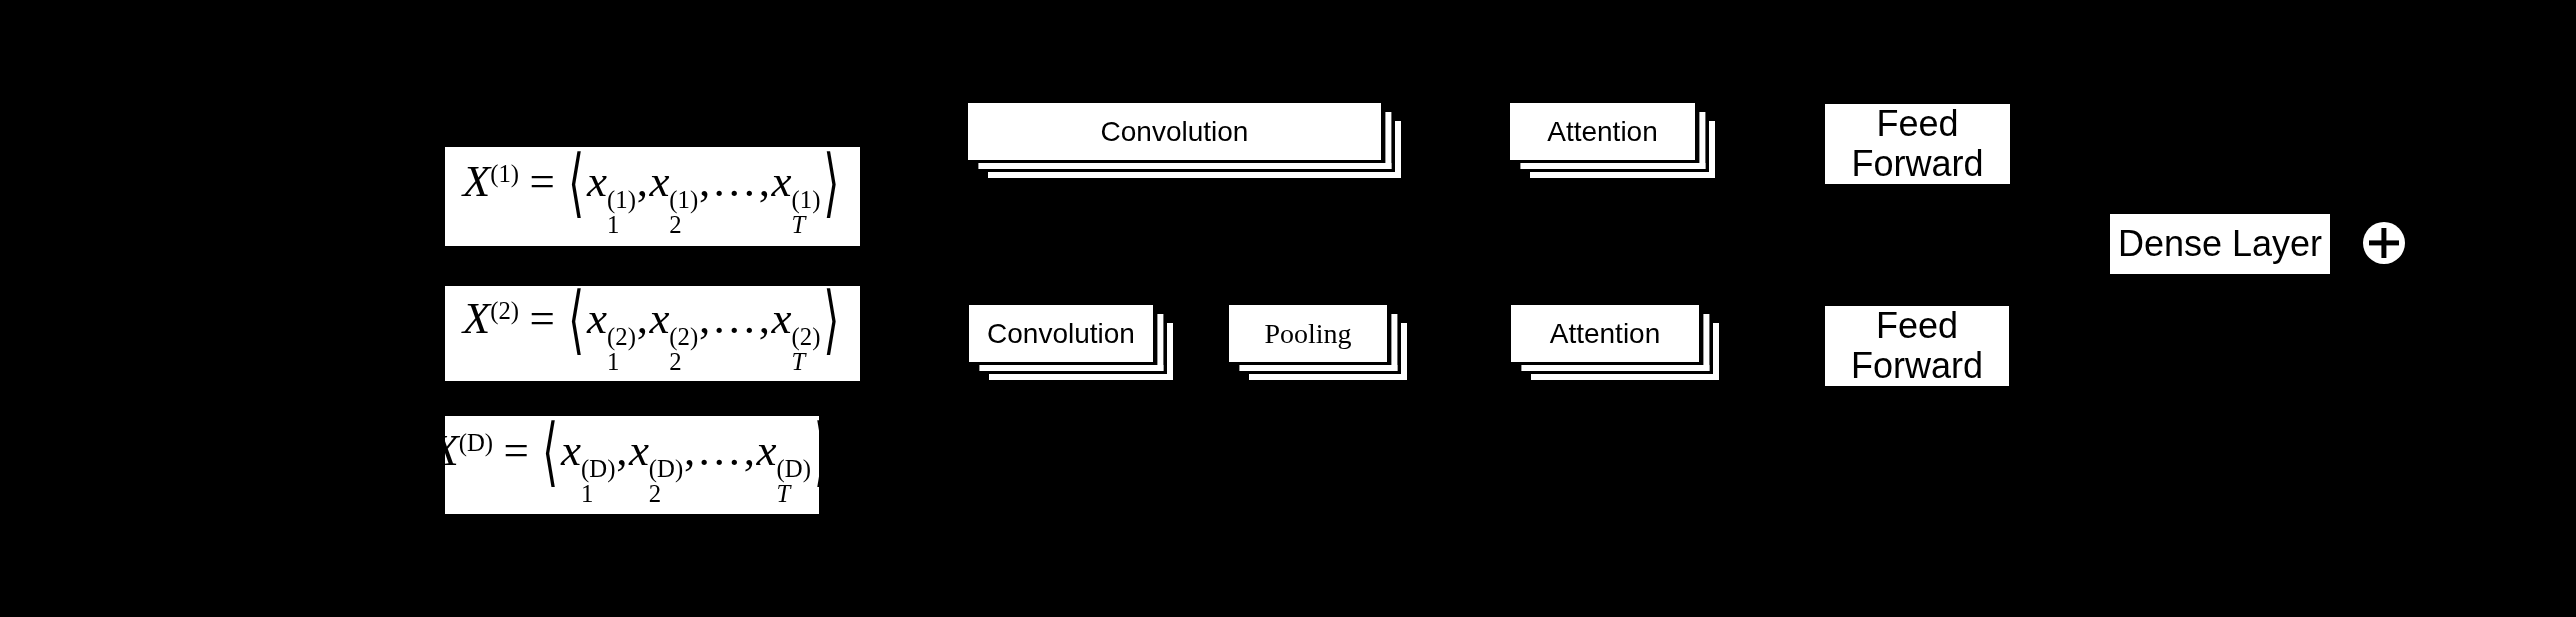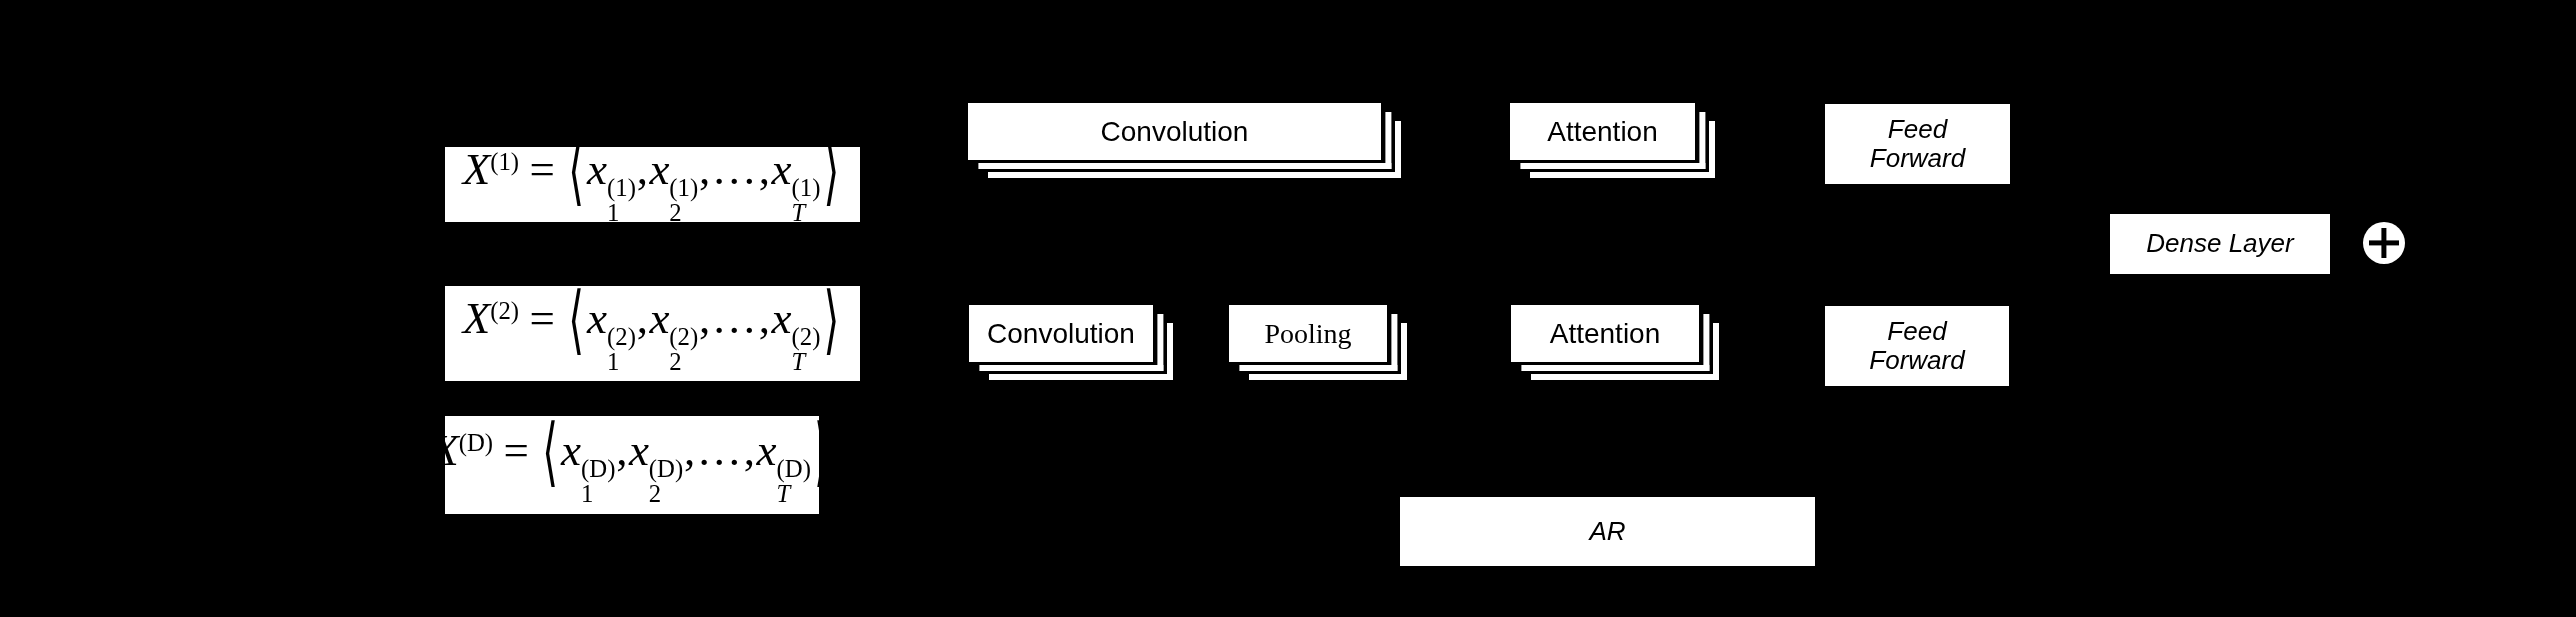--- a/index.html
+++ b/index.html
@@ -1,21 +1,21 @@
 <!DOCTYPE html>
 <html style="font-size:12px"><head>
 <meta charset="utf-8">
 <style>
   html,body{margin:0;padding:0;background:#000;}
   #canvas{position:relative;width:2576px;height:617px;background:#000;overflow:hidden;
           font-family:"Liberation Sans",sans-serif;color:#000;}
   
   .box{position:absolute;background:#fff;color:#000;display:flex;align-items:center;
        justify-content:center;text-align:center;box-sizing:border-box;}
-  .label{font-size:26px;line-height:1.12;font-style:italic;}
+  .label{font-size:36px;line-height:1.12;}
   
   .stack{position:absolute;}
   .stack .face{position:absolute;inset:0;background:#fff;display:flex;align-items:center;
        justify-content:center;text-align:center;font-size:28px;}
   .layer{position:absolute;left:0;top:0;width:100%;height:100%;box-sizing:border-box;
        border-right:6px solid #fff;border-bottom:6px solid #fff;}
   .layer-1{transform:translate(10.4px,9px);}
   .layer-2{transform:translate(20px,18px);}
   
   .formula{font-family:"Liberation Serif","DejaVu Serif",serif;font-size:45px;
@@ -33,21 +33,21 @@
   .sum{position:absolute;width:42px;height:42px;border-radius:50%;background:#fff;}
   .sum .bar{position:absolute;background:#000;}
   .sum .h{left:6px;right:6px;top:50%;height:5.2px;transform:translateY(-50%);}
   .sum .v{top:6px;bottom:6px;left:50%;width:5.2px;transform:translateX(-50%);}
 </style>
 </head>
 <body>
 
 <div id="canvas">
 
-  <div class="box formula" style="left:445px;top:147px;width:415px;height:75px;align-items:center;">
+  <div class="box formula" style="left:445px;top:147px;width:415px;height:99px;align-items:center;">
     <span>
       <span class="v">X</span><span class="sp">(1)</span><span class="eq">=</span><span class="ang">⟨</span><span class="v">x</span><span class="ss">
           <span>(1)</span>
           <span>1</span>
         </span><span class="cm">,</span><span class="v">x</span><span class="ss">
           <span>(1)</span>
           <span>2</span>
         </span><span class="cm">,</span><span class="dots">…</span><span class="cm">,</span><span class="v">x</span><span class="ss">
           <span>(1)</span>
           <span class="v">T</span>
@@ -116,23 +116,20 @@
   <div class="stack" style="left:1511px;top:305px;width:188px;height:57px;">
     <div class="layer layer-1"></div>
     <div class="layer layer-2"></div>
     <div class="face">Attention</div>
   </div>
 
   <div class="box label" style="left:1825px;top:306px;width:184px;height:80px;padding:0 21px;">
     <span>Feed Forward</span>
   </div>
 
-  <div class="box label" style="left:1400px;top:497px;width:415px;height:69px;">
-    <span>AR</span>
-  </div>
 
   <div class="box label" style="left:2110px;top:214px;width:220px;height:60px;">
     <span>Dense Layer</span>
   </div>
 
   <div class="sum" style="left:2363px;top:222px;">
     <div class="bar h"></div>
     <div class="bar v"></div>
   </div>
 

